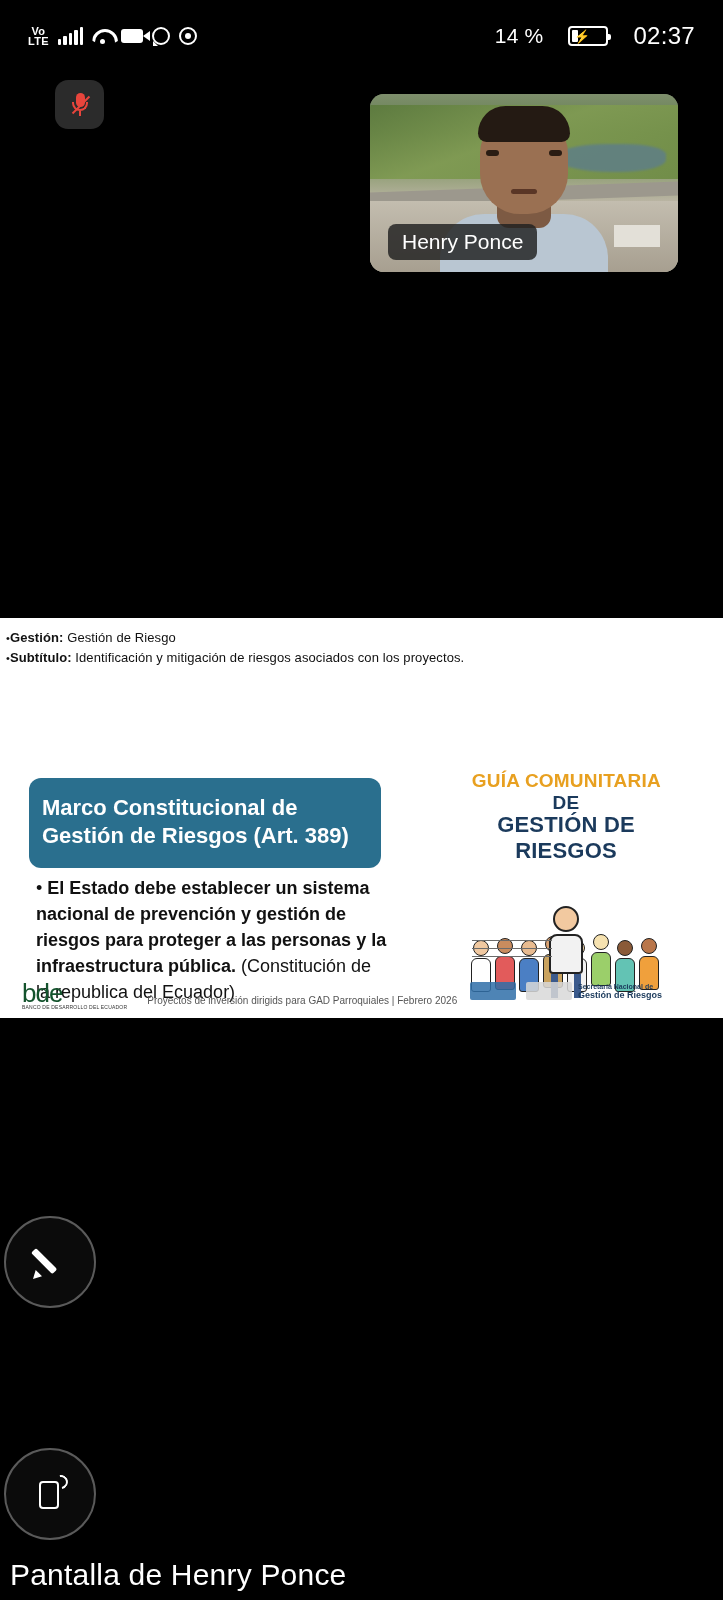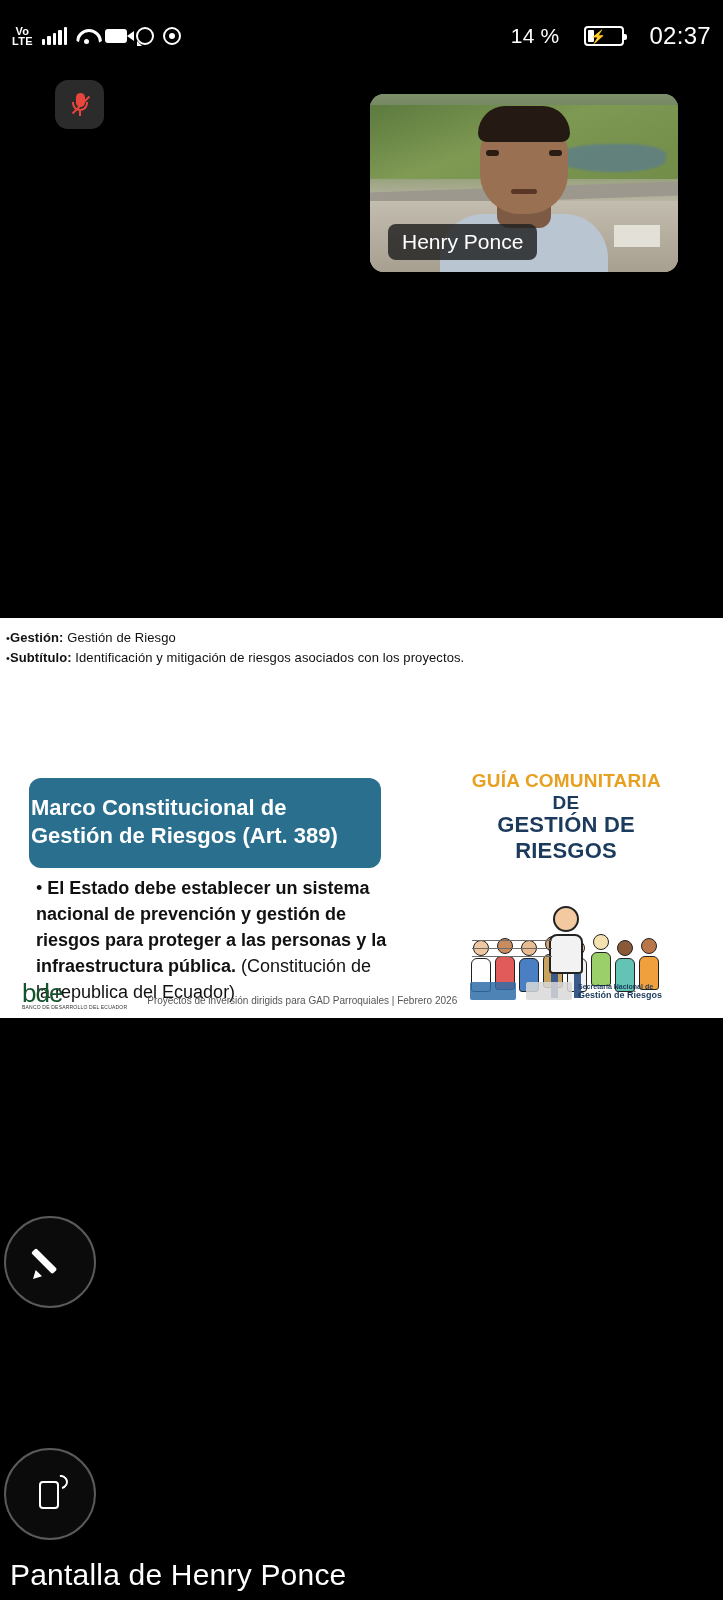--- a/index.html
+++ b/index.html
@@ -18,21 +18,21 @@
   }
 
   
   .statusbar {
     position: absolute;
     top: 0; left: 0; right: 0;
     height: 72px;
     display: flex;
     align-items: center;
     justify-content: space-between;
-    padding: 0 12px;
+    padding: 0 28px;
     color: #fff;
   }
   .status-left { display: flex; align-items: center; gap: 9px; }
   .volte {
     font-size: 11px; line-height: 10px;
     font-weight: bold; text-align: center;
     letter-spacing: .3px;
   }
   .bars { display: flex; align-items: flex-end; gap: 2px; height: 18px; }
   .bars i { display: block; width: 3.5px; background: #fff; border-radius: 1px; }
@@ -256,21 +256,21 @@
     margin-top: 22px;
     height: 260px;
   }
   .heading-card {
     position: absolute;
     left: 29px; top: 88px;
     width: 352px;
     background: #2a6f8e;
     color: #fff;
     border-radius: 12px;
-    padding: 16px 18px 18px 2px;
+    padding: 16px 18px 18px 13px;
     font-size: 22px;
     font-weight: bold;
     line-height: 28px;
   }
   .body-bullet {
     position: absolute;
     left: 36px; top: 185px;
     width: 352px;
     color: #111;
     font-size: 18px;

